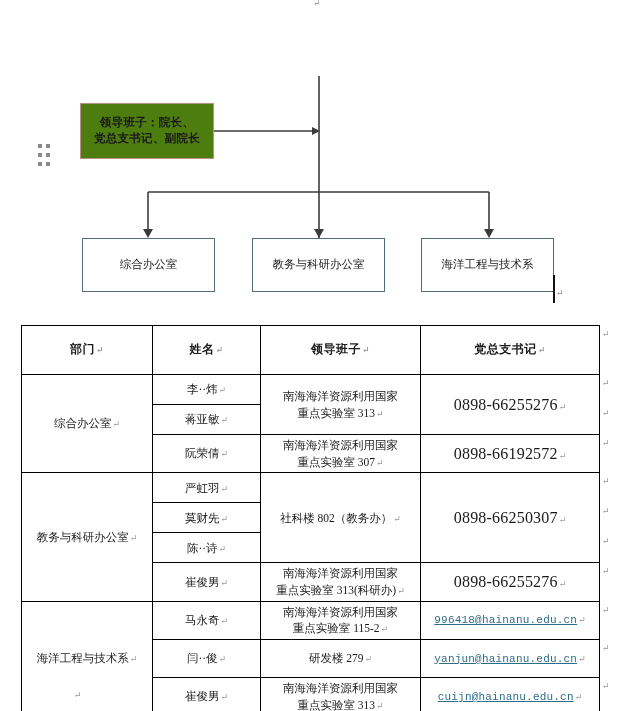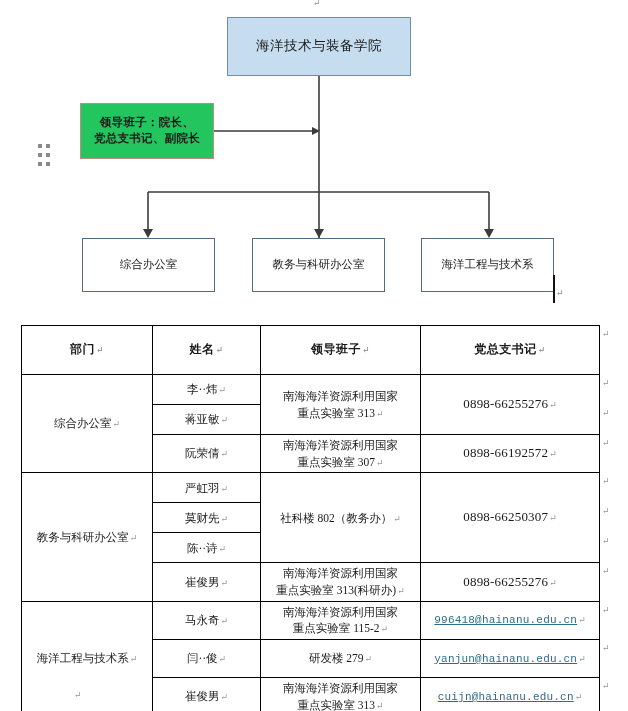--- a/index.html
+++ b/index.html
@@ -41,21 +41,21 @@
     left: 227px; top: 17px;
     width: 184px; height: 59px;
     background: #c5ddee;
     border: 1px solid #6f8fa6;
     font-size: 13.5px;
     letter-spacing: .5px;
   }
   #node-leadership {
     left: 80px; top: 103px;
     width: 134px; height: 56px;
-    background: #22c55e;
+    background: #4d7c0f;
     border: 1px solid #b99184;
     font-size: 11.5px;
     font-weight: bold;
     letter-spacing: .3px;
   }
   #node-general-office {
     left: 82px; top: 238px;
     width: 133px; height: 54px;
     background: #ffffff;
     border: 1px solid #516b80;
@@ -154,21 +154,21 @@
     margin-left: 1px;
   }
   .email {
     color: #2e6d88;
     text-decoration: underline;
     font-family: Liberation Mono, monospace;
     font-size: 11px;
     letter-spacing: .2px;
   }
   .mono-num {
-    font-size: 13px;
+    font-size: 16px;
     letter-spacing: .2px;
   }
   .row-tall { height: 30px; }
   .row-xtall { height: 38px; }
 
   
   .outside-marks {
     position: absolute;
     left: 602px;
     font-size: 9px;
@@ -197,23 +197,20 @@
 
     <path d="M148 192 L489 192" stroke="#3b3b3b" stroke-width="1.6" fill="none"></path>
     <path d="M148 192 L148 232" stroke="#3b3b3b" stroke-width="1.6" fill="none"></path>
     <path d="M489 192 L489 232" stroke="#3b3b3b" stroke-width="1.6" fill="none"></path>
 
     <polygon points="148,238 143,229 153,229" fill="#3b3b3b"></polygon>
     <polygon points="319,238 314,229 324,229" fill="#3b3b3b"></polygon>
     <polygon points="489,238 484,229 494,229" fill="#3b3b3b"></polygon>
   </svg>
 
-  <div class="node" id="node-college">
-    <span class="node-label">海洋技术与装备学院</span>
-  </div>
 
   <div class="node" id="node-leadership">
     <span class="node-label">领导班子：院长、
 党总支书记、副院长</span>
   </div>
 
   <div class="node" id="node-general-office">
     <span class="node-label">综合办公室</span>
   </div>
 

